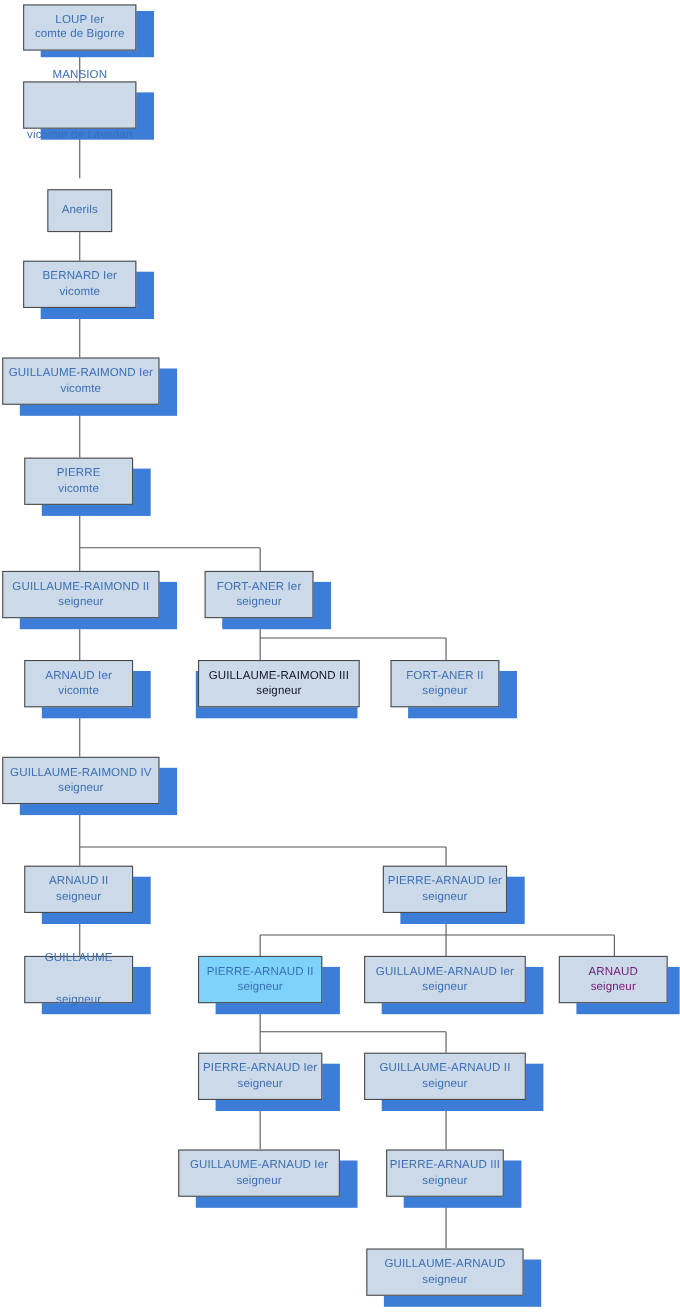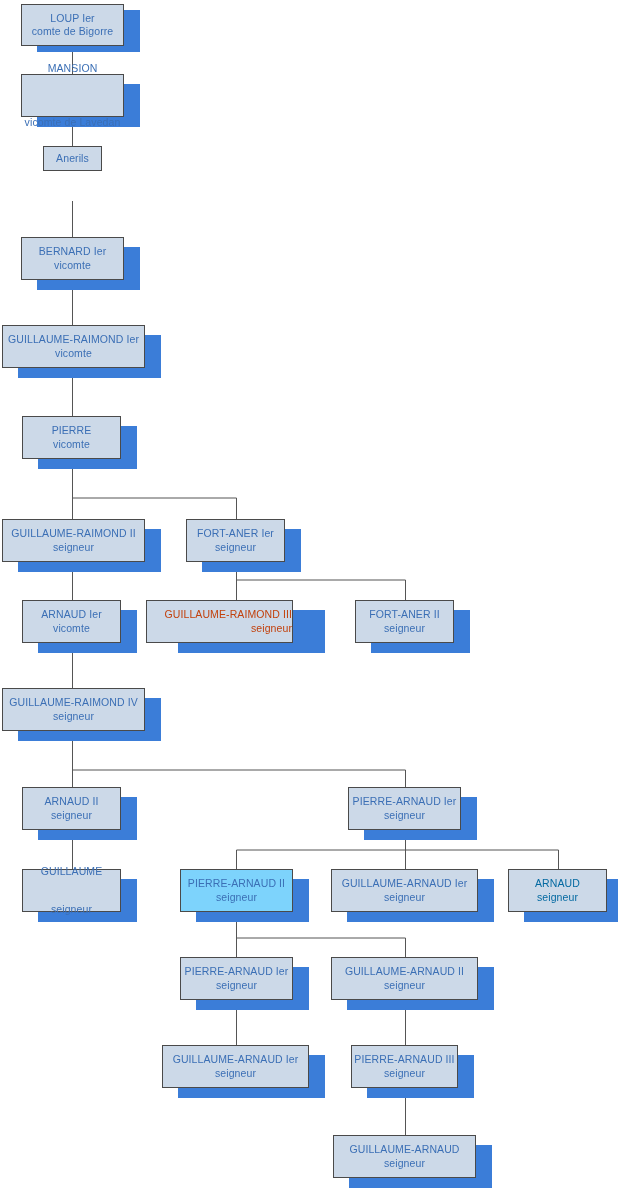--- a/index.html
+++ b/index.html
@@ -103,21 +103,21 @@
     </div>
   <div id="node-layer">
       <div class="node" style="left: 21px; top: 4px; width: 103px; height: 42px; background: rgb(204, 217, 232); border-color: rgb(74, 74, 74); color: rgb(59, 111, 181);">
         <div class="name">LOUP Ier</div>
         <div class="title">comte de Bigorre</div>
       </div>
       <div class="node" style="left: 21px; top: 74px; width: 103px; height: 43px; background: rgb(204, 217, 232); border-color: rgb(74, 74, 74); color: rgb(59, 111, 181); gap: 40px;">
         <div class="name">MANSION</div>
         <div class="title">vicomte de Lavedan</div>
       </div>
-      <div class="node" style="left: 43px; top: 146px; width: 59px; height: 25px; background: rgb(204, 217, 232); border-color: rgb(74, 74, 74); color: rgb(59, 111, 181);">
+      <div class="node" style="left: 43px; top: 172px; width: 59px; height: 39px; background: rgb(204, 217, 232); border-color: rgb(74, 74, 74); color: rgb(59, 111, 181);">
         <div class="name">Anerils</div>
       </div>
       <div class="node" style="left: 21px; top: 237px; width: 103px; height: 43px; background: rgb(204, 217, 232); border-color: rgb(74, 74, 74); color: rgb(59, 111, 181);">
         <div class="name">BERNARD Ier</div>
         <div class="title">vicomte</div>
       </div>
       <div class="node" style="left: 2px; top: 325px; width: 143px; height: 43px; background: rgb(204, 217, 232); border-color: rgb(74, 74, 74); color: rgb(59, 111, 181);">
         <div class="name">GUILLAUME-RAIMOND Ier</div>
         <div class="title">vicomte</div>
       </div>
@@ -130,21 +130,21 @@
         <div class="title">seigneur</div>
       </div>
       <div class="node" style="left: 186px; top: 519px; width: 99px; height: 43px; background: rgb(204, 217, 232); border-color: rgb(74, 74, 74); color: rgb(59, 111, 181);">
         <div class="name">FORT-ANER Ier</div>
         <div class="title">seigneur</div>
       </div>
       <div class="node" style="left: 22px; top: 600px; width: 99px; height: 43px; background: rgb(204, 217, 232); border-color: rgb(74, 74, 74); color: rgb(59, 111, 181);">
         <div class="name">ARNAUD Ier</div>
         <div class="title">vicomte</div>
       </div>
-      <div class="node" style="left: 146px; top: 600px; width: 147px; height: 43px; background: rgb(204, 217, 232); border-color: rgb(74, 74, 74); color: #c2410c; align-items: flex-end;">
+      <div class="node" style="left: 180px; top: 600px; width: 147px; height: 43px; background: rgb(204, 217, 232); border-color: rgb(74, 74, 74); color: #0f172a;">
         <div class="name">GUILLAUME-RAIMOND III</div>
         <div class="title">seigneur</div>
       </div>
       <div class="node" style="left: 355px; top: 600px; width: 99px; height: 43px; background: rgb(204, 217, 232); border-color: rgb(74, 74, 74); color: rgb(59, 111, 181); justify-content: center;">
         <div class="name">FORT-ANER II</div>
         <div class="title">seigneur</div>
       </div>
       <div class="node" style="left: 2px; top: 688px; width: 143px; height: 43px; background: rgb(204, 217, 232); border-color: rgb(74, 74, 74); color: rgb(59, 111, 181);">
         <div class="name">GUILLAUME-RAIMOND IV</div>
         <div class="title">seigneur</div>
@@ -162,21 +162,21 @@
         <div class="title">seigneur</div>
       </div>
       <div class="node" style="left: 180px; top: 869px; width: 113px; height: 43px; background: #7dd3fc; border-color: rgb(74, 74, 74); color: rgb(59, 111, 181);">
         <div class="name">PIERRE-ARNAUD II</div>
         <div class="title">seigneur</div>
       </div>
       <div class="node" style="left: 331px; top: 869px; width: 147px; height: 43px; background: rgb(204, 217, 232); border-color: rgb(74, 74, 74); color: rgb(59, 111, 181);">
         <div class="name">GUILLAUME-ARNAUD Ier</div>
         <div class="title">seigneur</div>
       </div>
-      <div class="node" style="left: 508px; top: 869px; width: 99px; height: 43px; background: rgb(204, 217, 232); border-color: rgb(74, 74, 74); color: #0369a1;">
+      <div class="node" style="left: 508px; top: 869px; width: 99px; height: 43px; background: rgb(204, 217, 232); border-color: rgb(74, 74, 74); color: #701a75;">
         <div class="name">ARNAUD</div>
         <div class="title">seigneur</div>
       </div>
       <div class="node" style="left: 180px; top: 957px; width: 113px; height: 43px; background: rgb(204, 217, 232); border-color: rgb(74, 74, 74); color: rgb(59, 111, 181);">
         <div class="name">PIERRE-ARNAUD Ier</div>
         <div class="title">seigneur</div>
       </div>
       <div class="node" style="left: 331px; top: 957px; width: 147px; height: 43px; background: rgb(204, 217, 232); border-color: rgb(74, 74, 74); color: rgb(59, 111, 181);">
         <div class="name">GUILLAUME-ARNAUD II</div>
         <div class="title">seigneur</div>

